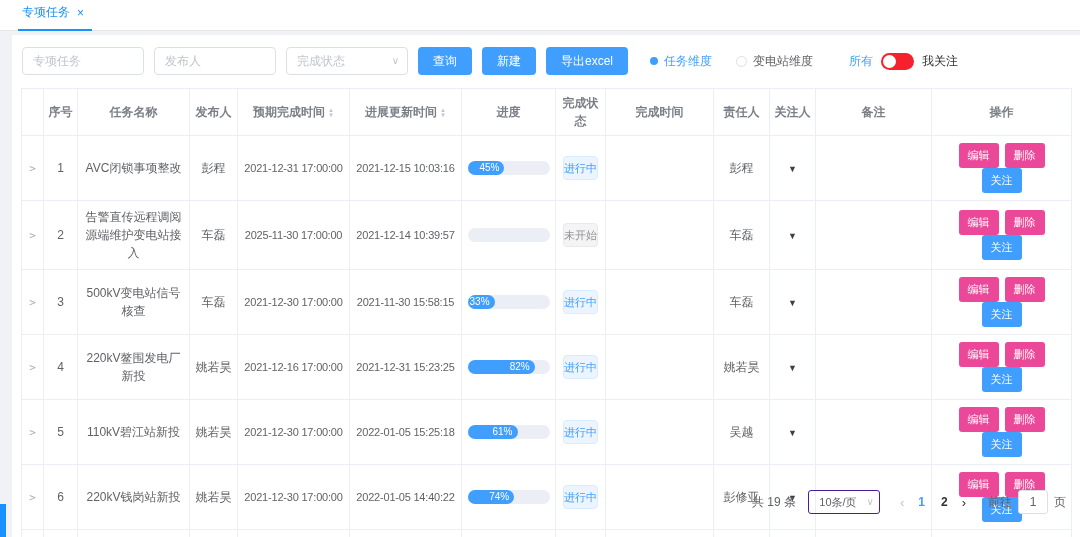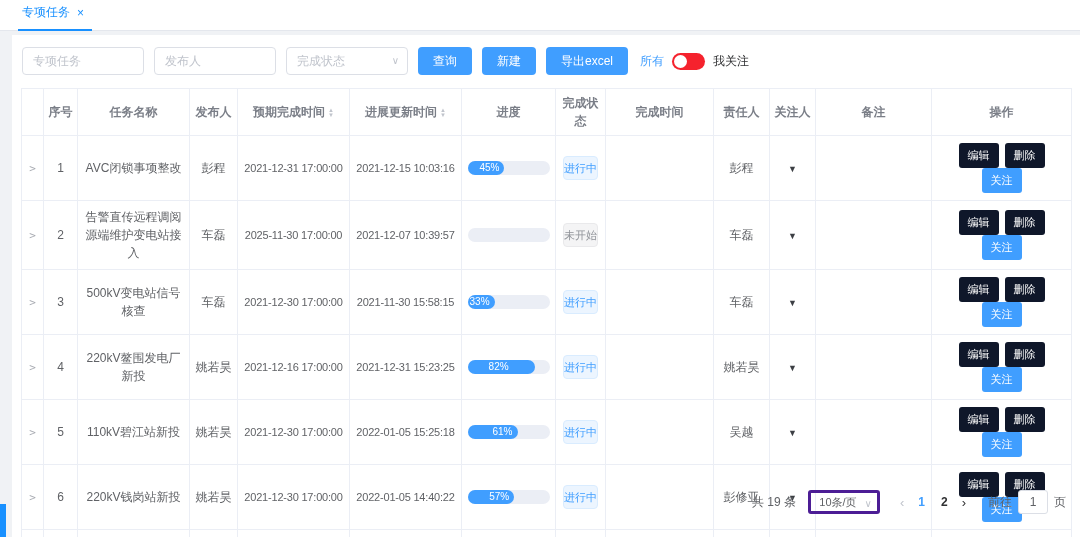--- a/index.html
+++ b/index.html
@@ -69,29 +69,29 @@
     font-size: 10px; line-height: 14px; text-align: right; padding-right: 5px; white-space: nowrap; overflow: hidden;
   }
   .badge { display: inline-block; padding: 3px 0; border-radius: 4px; font-size: 11px; border: 1px solid; white-space: nowrap; }
   .badge-blue  { background: #ecf5ff; border-color: #d9ecff; color: #409eff; }
   .badge-gray  { background: #f4f4f5; border-color: #e9e9eb; color: #909399; }
   .caret { color: #3c3f44; font-size: 9px; cursor: pointer; }
   .mini-btn {
     border: none; border-radius: 3px; color: #fff; font-size: 11px; padding: 5px 9px;
     margin: 0 3px; cursor: pointer; font-family: inherit; white-space: nowrap;
   }
-  .btn-red { background: #0f172a; }
+  .btn-red { background: #ec4899; }
   .btn-blue { background: #409eff; }
   
   .footer {
     position: absolute; right: 14px; bottom: 23px; display: flex; align-items: center; color: #606266; font-size: 12px;
   }
   .footer .total { margin-right: 12px; }
   .size-select {
-    width: 72px; height: 24px; border: 3px solid #4c1d95; border-radius: 3px; display: flex;
+    width: 72px; height: 24px; border: 1px solid #4c1d95; border-radius: 3px; display: flex;
     align-items: center; justify-content: center; position: relative; padding-right: 12px;
     color: #606266; cursor: pointer; margin-right: 14px; font-size: 11px;
   }
   .size-select .select-caret { top: 5px; right: 5px; }
   .page-nav { display: flex; align-items: center; }
   .page-arrow { padding: 0 6px; cursor: pointer; font-size: 13px; }
   .page-arrow.prev { color: #c0c4cc; }
   .page-arrow.next { color: #303133; }
   .page { padding: 0 8px; cursor: pointer; color: #303133; font-weight: bold; }
   .page.current { color: #409eff; }
@@ -117,20 +117,30 @@
     <input class="text-input" placeholder="专项任务" style="">
     <input class="text-input" placeholder="发布人" style="">
     <div class="select-box">
       <span>完成状态</span>
       <span class="select-caret">∨</span>
     </div>
     <button class="btn">查询</button>
     <button class="btn">新建</button>
     <button class="btn btn-export">导出excel</button>
 
+    <div class="radio-group">
+      <div class="radio">
+        <span class="radio-dot-on"></span>
+        <span class="radio-label-on">任务维度</span>
+      </div>
+      <div class="radio">
+        <span class="radio-dot-off"></span>
+        <span class="radio-label-off">变电站维度</span>
+      </div>
+    </div>
 
     <div class="switch-group">
       <span class="switch-all">所有</span>
       <div class="switch">
         <div class="switch-knob"></div>
       </div>
       <span class="switch-follow">我关注</span>
     </div>
   </div>
 
@@ -192,21 +202,21 @@
           <td><span class="caret">▼</span></td>
           <td></td>
           <td><button class="mini-btn btn-red">编辑</button><button class="mini-btn btn-red">删除</button><button class="mini-btn btn-blue">关注</button></td>
         </tr>
         <tr>
           <td><span class="chevron">&gt;</span></td>
           <td><span>2</span></td>
           <td><span>告警直传远程调阅源端维护变电站接入</span></td>
           <td><span>车磊</span></td>
           <td class="date-cell"><span>2025-11-30 17:00:00</span></td>
-          <td class="date-cell"><span>2021-12-07 10:39:57</span></td>
+          <td class="date-cell"><span>2021-12-14 10:39:57</span></td>
           <td>
             <div class="progress-track"></div>
           </td>
           <td><span class="badge badge-gray">未开始</span></td>
           <td class="date-cell"></td>
           <td><span>车磊</span></td>
           <td><span class="caret">▼</span></td>
           <td></td>
           <td><button class="mini-btn btn-red">编辑</button><button class="mini-btn btn-red">删除</button><button class="mini-btn btn-blue">关注</button></td>
         </tr>
@@ -231,21 +241,21 @@
         </tr>
         <tr>
           <td><span class="chevron">&gt;</span></td>
           <td><span>4</span></td>
           <td><span>220kV鳌围发电厂新投</span></td>
           <td><span>姚若昊</span></td>
           <td class="date-cell"><span>2021-12-16 17:00:00</span></td>
           <td class="date-cell"><span>2021-12-31 15:23:25</span></td>
           <td>
             <div class="progress-track">
-              <div class="progress-fill" style="width: 82%; min-width: 10px; text-align: center;">82%</div>
+              <div class="progress-fill" style="width: 82%; min-width: 10px;">82%</div>
             </div>
           </td>
           <td><span class="badge badge-blue">进行中</span></td>
           <td class="date-cell"></td>
           <td><span>姚若昊</span></td>
           <td><span class="caret">▼</span></td>
           <td></td>
           <td><button class="mini-btn btn-red">编辑</button><button class="mini-btn btn-red">删除</button><button class="mini-btn btn-blue">关注</button></td>
         </tr>
         <tr>
@@ -269,21 +279,21 @@
         </tr>
         <tr>
           <td><span class="chevron">&gt;</span></td>
           <td><span>6</span></td>
           <td><span>220kV钱岗站新投</span></td>
           <td><span>姚若昊</span></td>
           <td class="date-cell"><span>2021-12-30 17:00:00</span></td>
           <td class="date-cell"><span>2022-01-05 14:40:22</span></td>
           <td>
             <div class="progress-track">
-              <div class="progress-fill" style="width: 57%; min-width: 10px;">57%</div>
+              <div class="progress-fill" style="width: 57%; min-width: 10px;">74%</div>
             </div>
           </td>
           <td><span class="badge badge-blue">进行中</span></td>
           <td class="date-cell"></td>
           <td><span>彭修亚</span></td>
           <td><span class="caret">▼</span></td>
           <td></td>
           <td><button class="mini-btn btn-red">编辑</button><button class="mini-btn btn-red">删除</button><button class="mini-btn btn-blue">关注</button></td>
         </tr>
         <tr>

